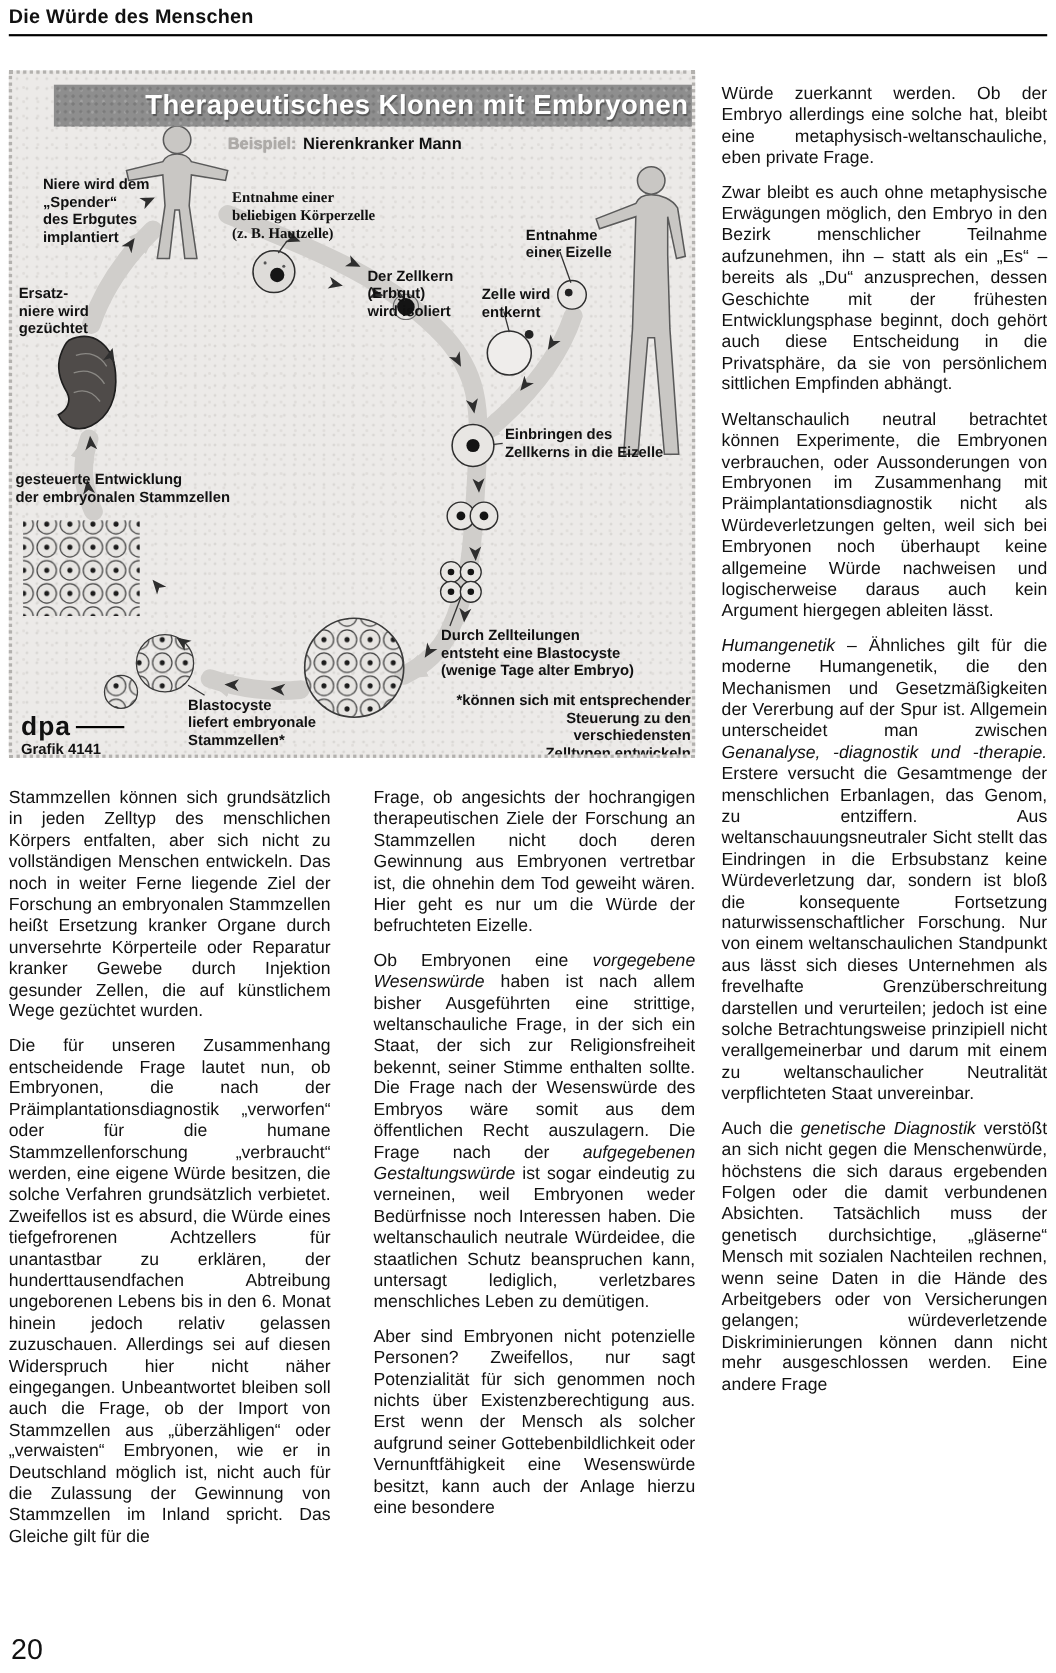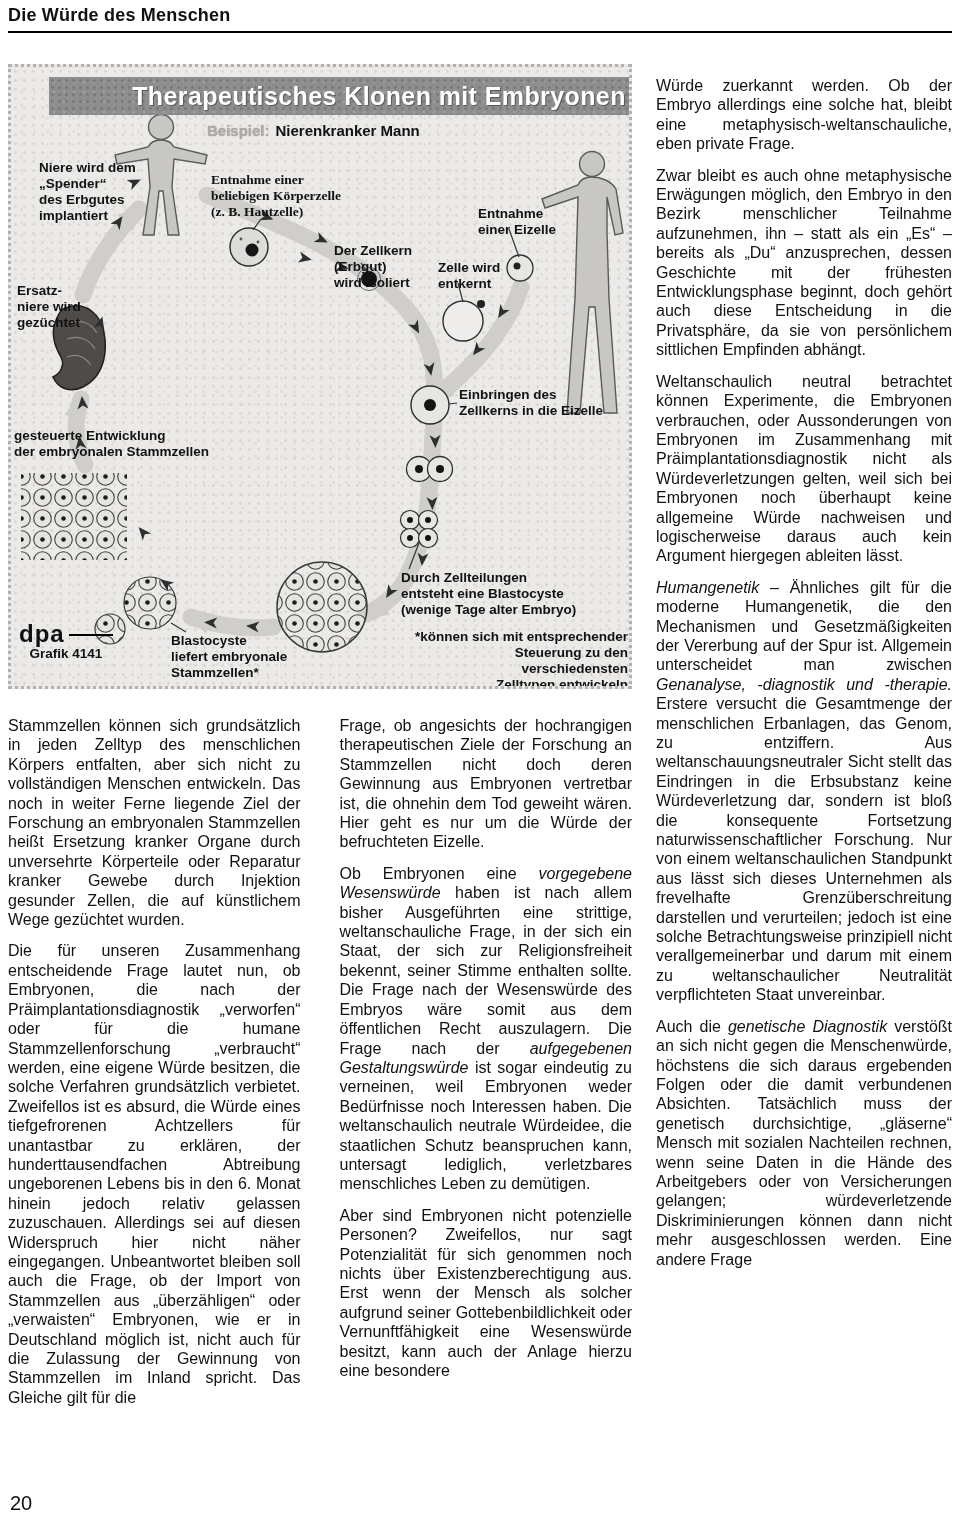--- a/index.html
+++ b/index.html
@@ -11,21 +11,21 @@
   .page{position:absolute;inset:0;padding:5px 8px;box-sizing:border-box;}
   .header-title{font-size:18px;font-weight:bold;letter-spacing:.2px;}
   .header-rule{border:0;border-top:2px solid var(--rule_color,#000);margin:5px 0 0 0;}
   .content{display:flex;gap:24px;margin-top:31px;}
   .left-area{width:624px;flex:none;}
   .right-col{width:296px;flex:none;}
   .body-text p{margin:12px 0 9px 0;font-size:16px;line-height:19.4px;text-align:justify;}
   .body-text p:last-child{margin-bottom:0;}
   .two-col{display:flex;gap:39px;margin-top:15px;}
   .two-col .col{flex:1;min-width:0;}
-  .page-number{position:absolute;left:10px;bottom:6px;font-size:20px;}
+  .page-number{position:absolute;left:10px;bottom:6px;font-size:26px;}
 
   
   .diagram{
     position:relative;width:624px;height:625px;box-sizing:border-box;
     border:3px dotted #b3b1ae;overflow:hidden;
     background-color:var(--diagram_bg,#eceae8);
     background-image:
       radial-gradient(circle,#d9d7d4 1px,transparent 1.6px),
       radial-gradient(circle,#e0ddda 1px,transparent 1.6px);
     background-size:9px 9px,13px 13px;background-position:0 0,4px 6px;
@@ -38,21 +38,21 @@
       radial-gradient(circle,#7b7b7b 1.2px,transparent 1.8px),
       radial-gradient(circle,#a2a2a2 1px,transparent 1.5px);
     background-size:7px 7px,10px 10px;
     color:#fff;font-size:25px;font-weight:bold;text-align:center;line-height:38px;
     letter-spacing:.4px;text-shadow:1px 1px 1px #555;
   }
   .dsubtitle{position:absolute;left:196px;top:55px;font-size:15px;font-weight:bold;white-space:nowrap;}
   .dsubtitle .prefix{color:#aeaba8;margin-right:6px;text-shadow:0 0 1px #8a8a8a;}
   .dlabel{position:absolute;font-size:13.5px;font-weight:bold;line-height:16px;white-space:pre-line;}
   .dlabel.right{text-align:right;}
-  .dpa{position:absolute;left:8px;top:553px;text-align:center;}
+  .dpa{position:absolute;left:8px;top:580px;}
   .dpa-word{font-size:24px;font-weight:bold;letter-spacing:1px;}
   .dpa-line{display:inline-block;width:44px;border-top:2px solid #000;vertical-align:6px;margin-left:4px;}
   .dpa-grafik{font-size:13.5px;font-weight:bold;margin-top:-2px;}
 </style>
 </head>
 <body>
 
 <div class="page">
 
   <div class="header-title">Die Würde des Menschen</div>
@@ -192,21 +192,21 @@
         <div class="dlabel" style="left:200px;top:105px;font-family:Liberation Serif, serif;">Entnahme einer
 beliebigen Körperzelle
 (z. B. Hautzelle)</div>
         <div class="dlabel" style="left:323px;top:176px;">Der Zellkern
 (Erbgut)
 wird isoliert</div>
         <div class="dlabel" style="left:427px;top:193px;">Zelle wird
 entkernt</div>
         <div class="dlabel" style="left:467px;top:139px;">Entnahme
 einer Eizelle</div>
-        <div class="dlabel" style="left:6px;top:192px;margin-top:24px;">Ersatz-
+        <div class="dlabel" style="left:6px;top:192px;">Ersatz-
 niere wird
 gezüchtet</div>
         <div class="dlabel" style="left:448px;top:320px;">Einbringen des
 Zellkerns in die Eizelle</div>
         <div class="dlabel" style="left:3px;top:361px;">gesteuerte Entwicklung
 der embryonalen Stammzellen</div>
         <div class="dlabel" style="left:390px;top:503px;">Durch Zellteilungen
 entsteht eine Blastocyste
 (wenige Tage alter Embryo)</div>
         <div class="dlabel" style="left:160px;top:566px;">Blastocyste

